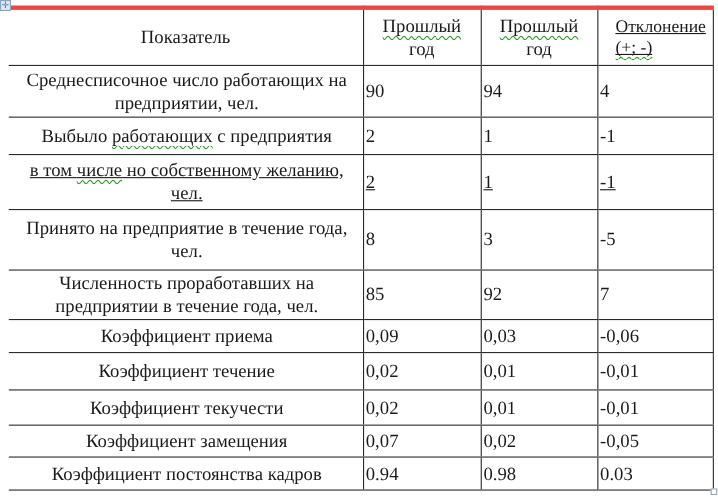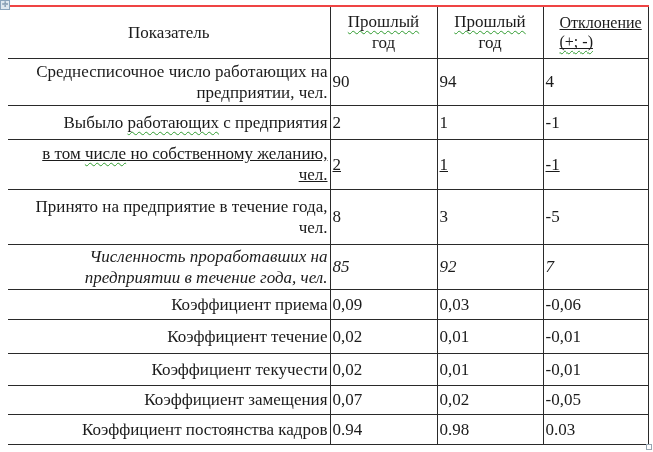--- a/index.html
+++ b/index.html
@@ -16,33 +16,33 @@
     color:#5b7a96; font-size:8px; line-height:8px; text-align:center;
     cursor:move; z-index:3;
   }
   .resize-handle {
     position:absolute; left:646px; top:444px; width:6px; height:6px;
     border:1px solid #97a5b2; background:#ffffff; z-index:3;
   }
   .table-wrap { position:absolute; left:8px; top:5px; }
   table {
     border-collapse:collapse; table-layout:fixed; width:640px;
-    border-top:2px solid #ef4444; border-right:1px solid var(--border);
+    border-top:4px solid #ef4444; border-right:1px solid var(--border);
   }
   col.c1 { width:322px; } col.c2 { width:107px; } col.c3 { width:106px; } col.c4 { width:105px; }
   th, td {
     border-bottom:1px solid var(--border);
     border-left:1px solid var(--border);
     vertical-align:middle; font-weight:normal;
     font-size:17px; line-height:21px; padding:1px 2px;
   }
   th:first-child, td:first-child { border-left:none; }
   thead th { height:52px; text-align:center; }
   th.dev-head { text-align:left; font-size:16px; line-height:19px; padding-left:16px;text-decoration:underline; }
-  td.label { text-align:right; padding-left:4px; padding-right:2px; }
+  td.label { text-align:center; padding-left:4px; padding-right:2px; }
   td.num { text-align:left; }
   .wavy {
     text-decoration:underline; text-decoration-style:wavy;
     text-decoration-color:var(--squiggle); text-decoration-thickness:1px;
     text-underline-offset:3px; text-decoration-skip-ink:none;
   }
 </style>
 </head>
 <body>
 
@@ -93,21 +93,21 @@
           <td class="num">2</td>
           <td class="num">1</td>
           <td class="num">-1</td>
         </tr>
         <tr style="height: 55px;">
           <td class="label"><span>Принято на предприятие в течение года, чел.</span></td>
           <td class="num">8</td>
           <td class="num">3</td>
           <td class="num">-5</td>
         </tr>
-        <tr style="height: 45px; font-style: italic;">
+        <tr style="height: 45px;">
           <td class="label"><span>Численность проработавших на предприятии в течение года, чел.</span></td>
           <td class="num">85</td>
           <td class="num">92</td>
           <td class="num">7</td>
         </tr>
         <tr style="height: 30px;">
           <td class="label"><span>Коэффициент приема</span></td>
           <td class="num">0,09</td>
           <td class="num">0,03</td>
           <td class="num">-0,06</td>

